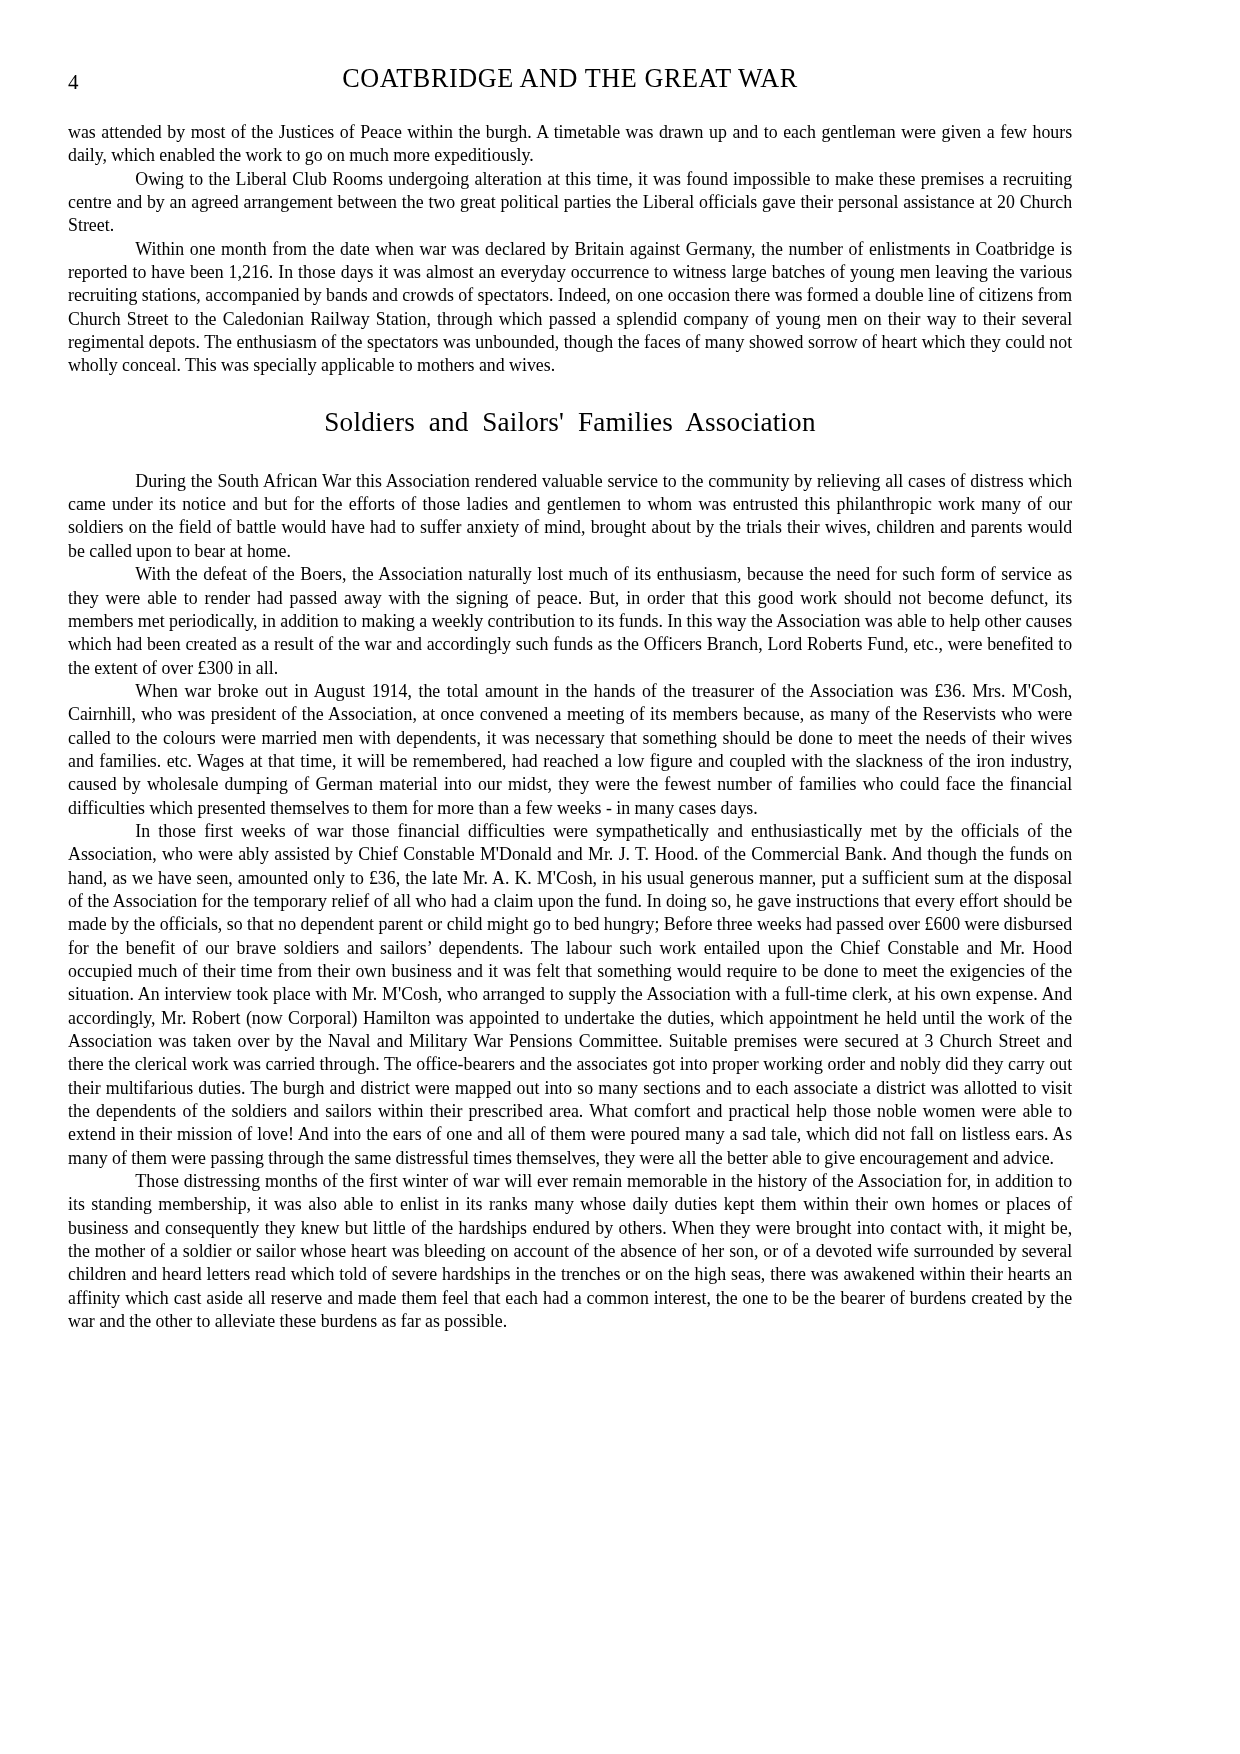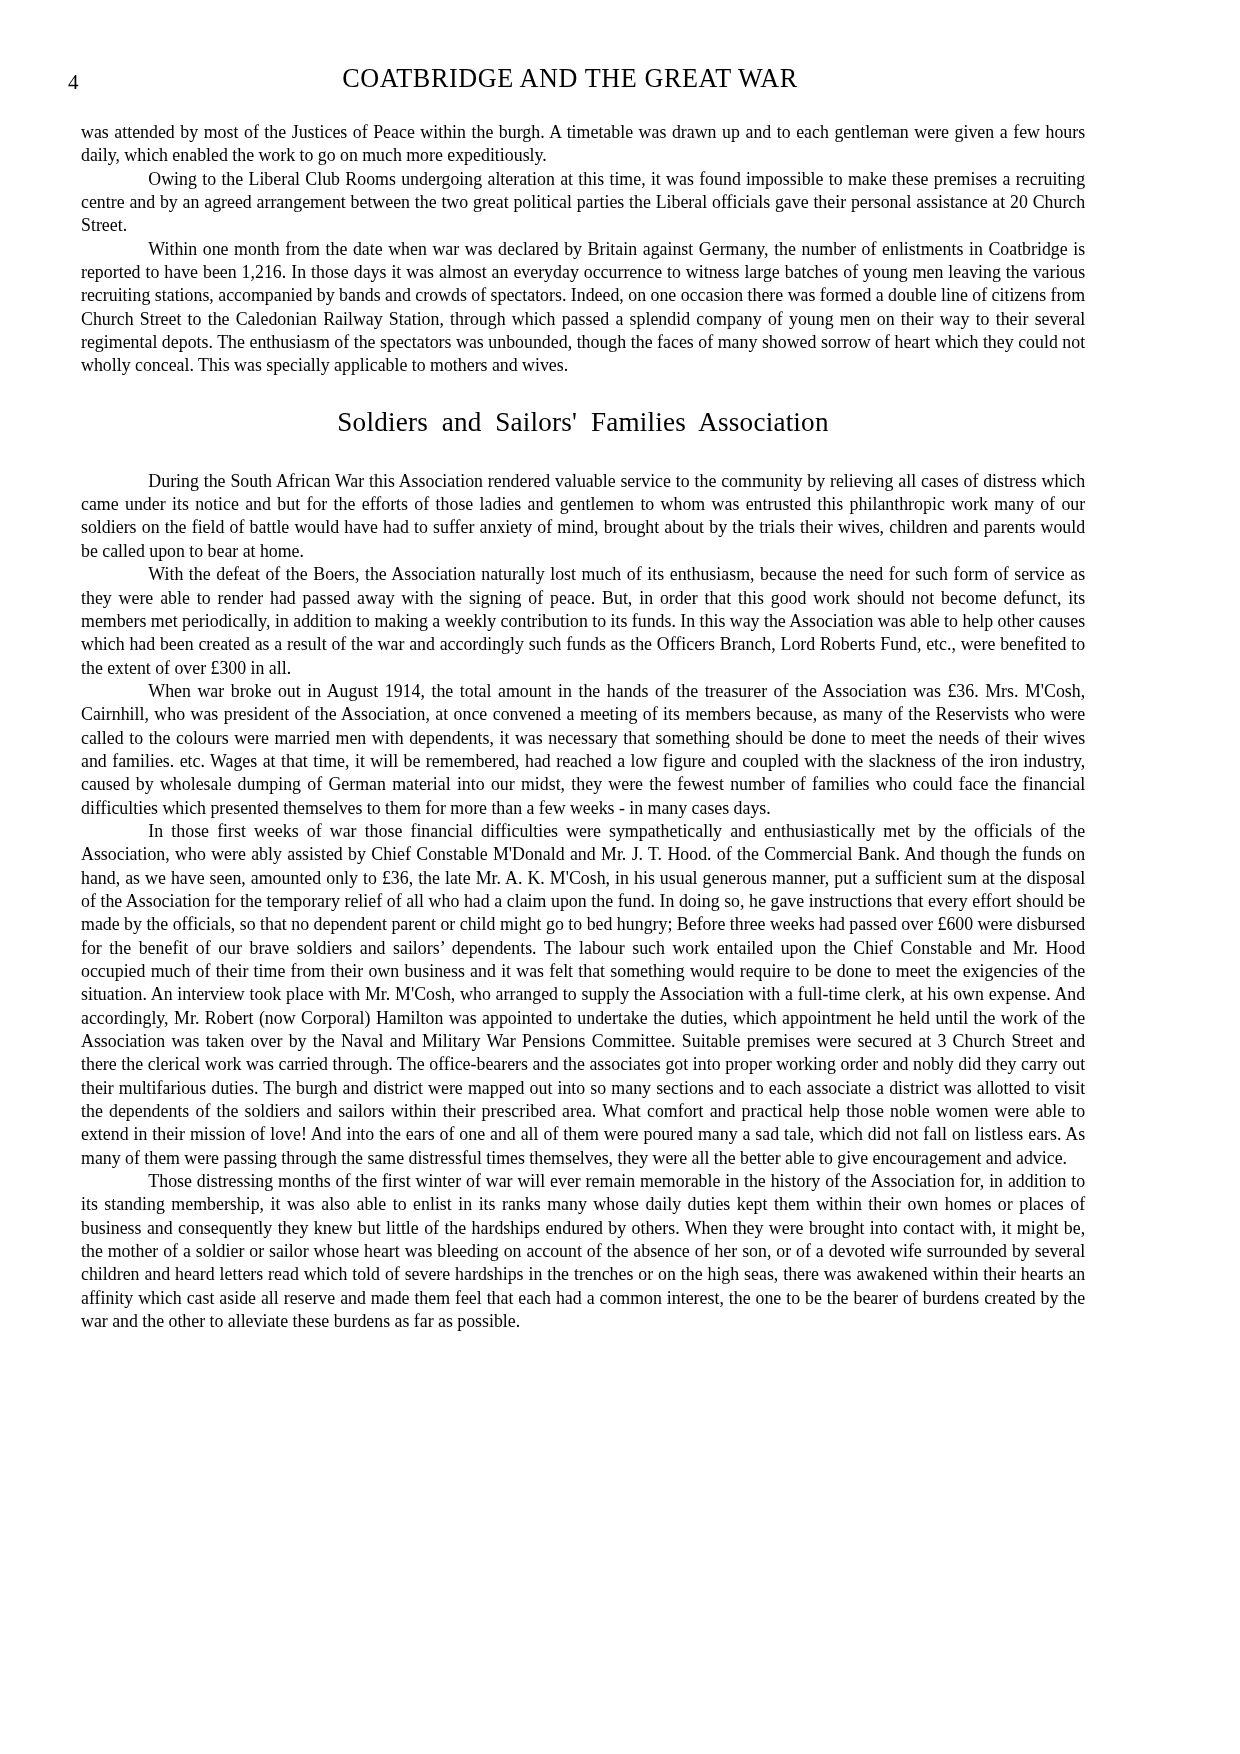--- a/index.html
+++ b/index.html
@@ -48,21 +48,20 @@
     transform: scaleX(0.97);
     transform-origin: center top;
   }
 
   
   .textblock {
     position: absolute;
     left: 68px;
     top: 120px;
     width: 1004px;
-    margin-left: 13px;
   }
 
   p.body {
     margin: 0;
     padding: 0;
     font-size: 19.1px;
     line-height: 23.35px;
     text-align: justify;
     text-justify: inter-word;
     word-spacing: -0.1px;

